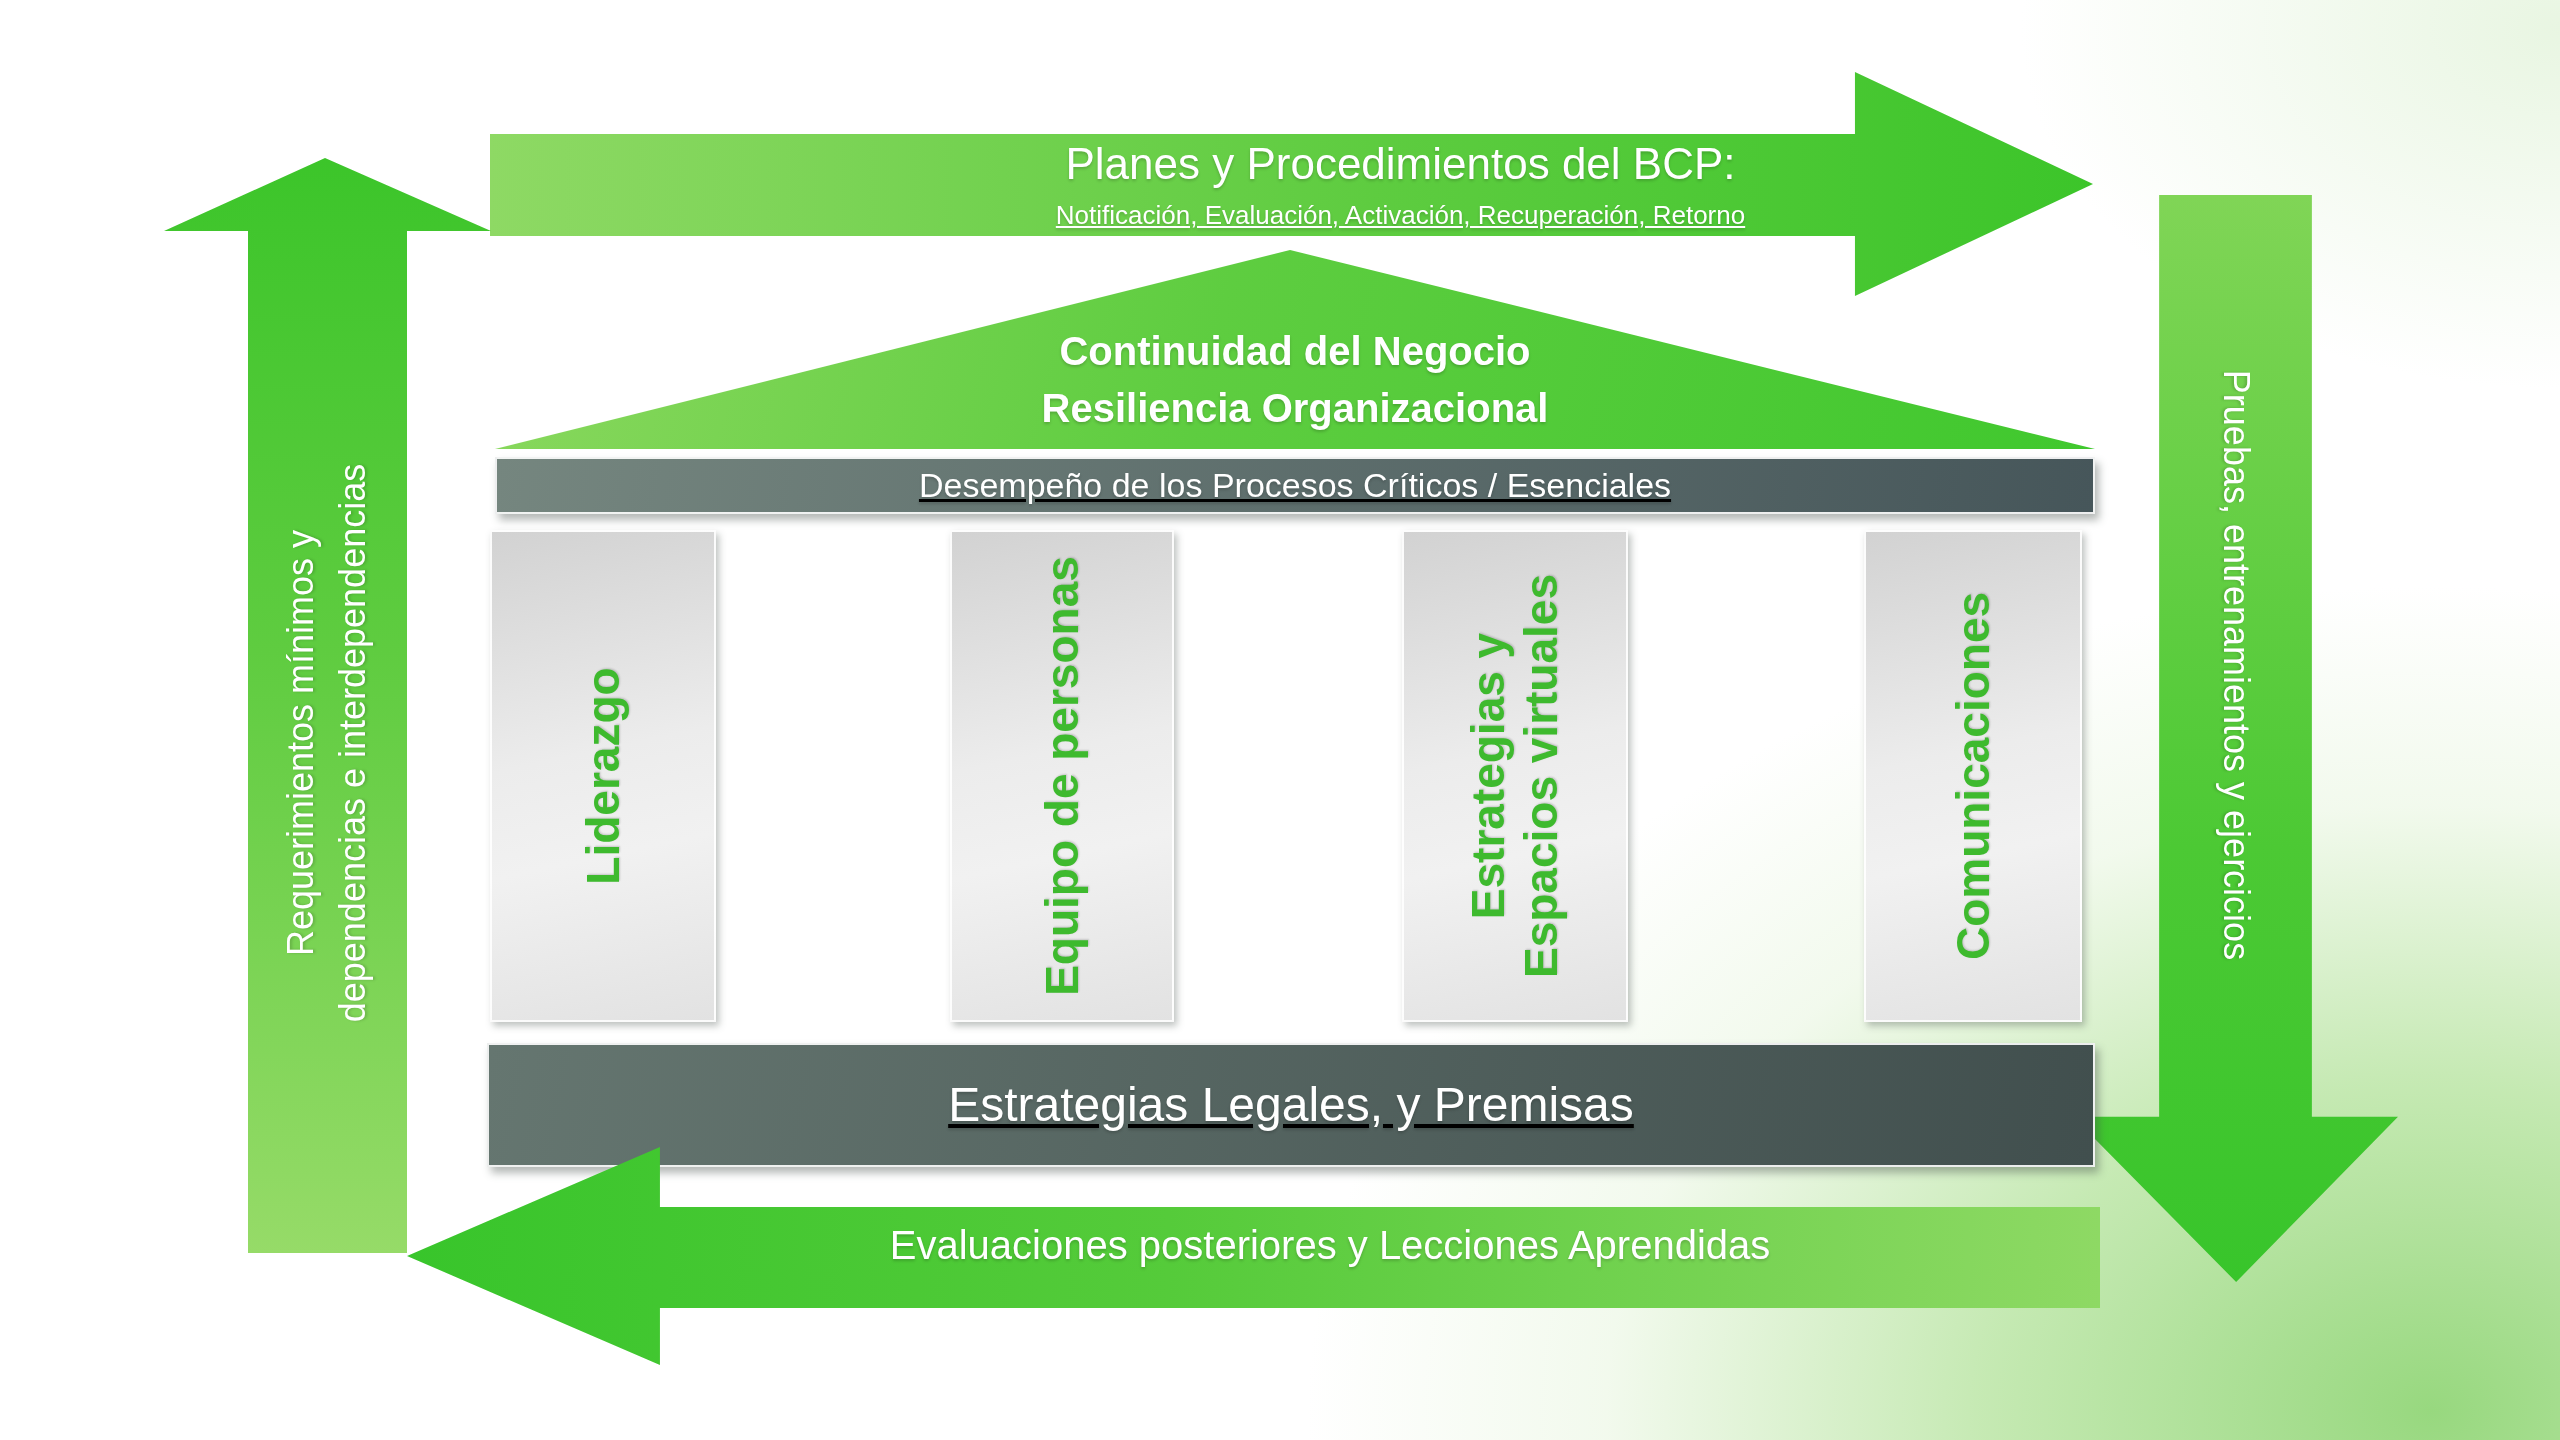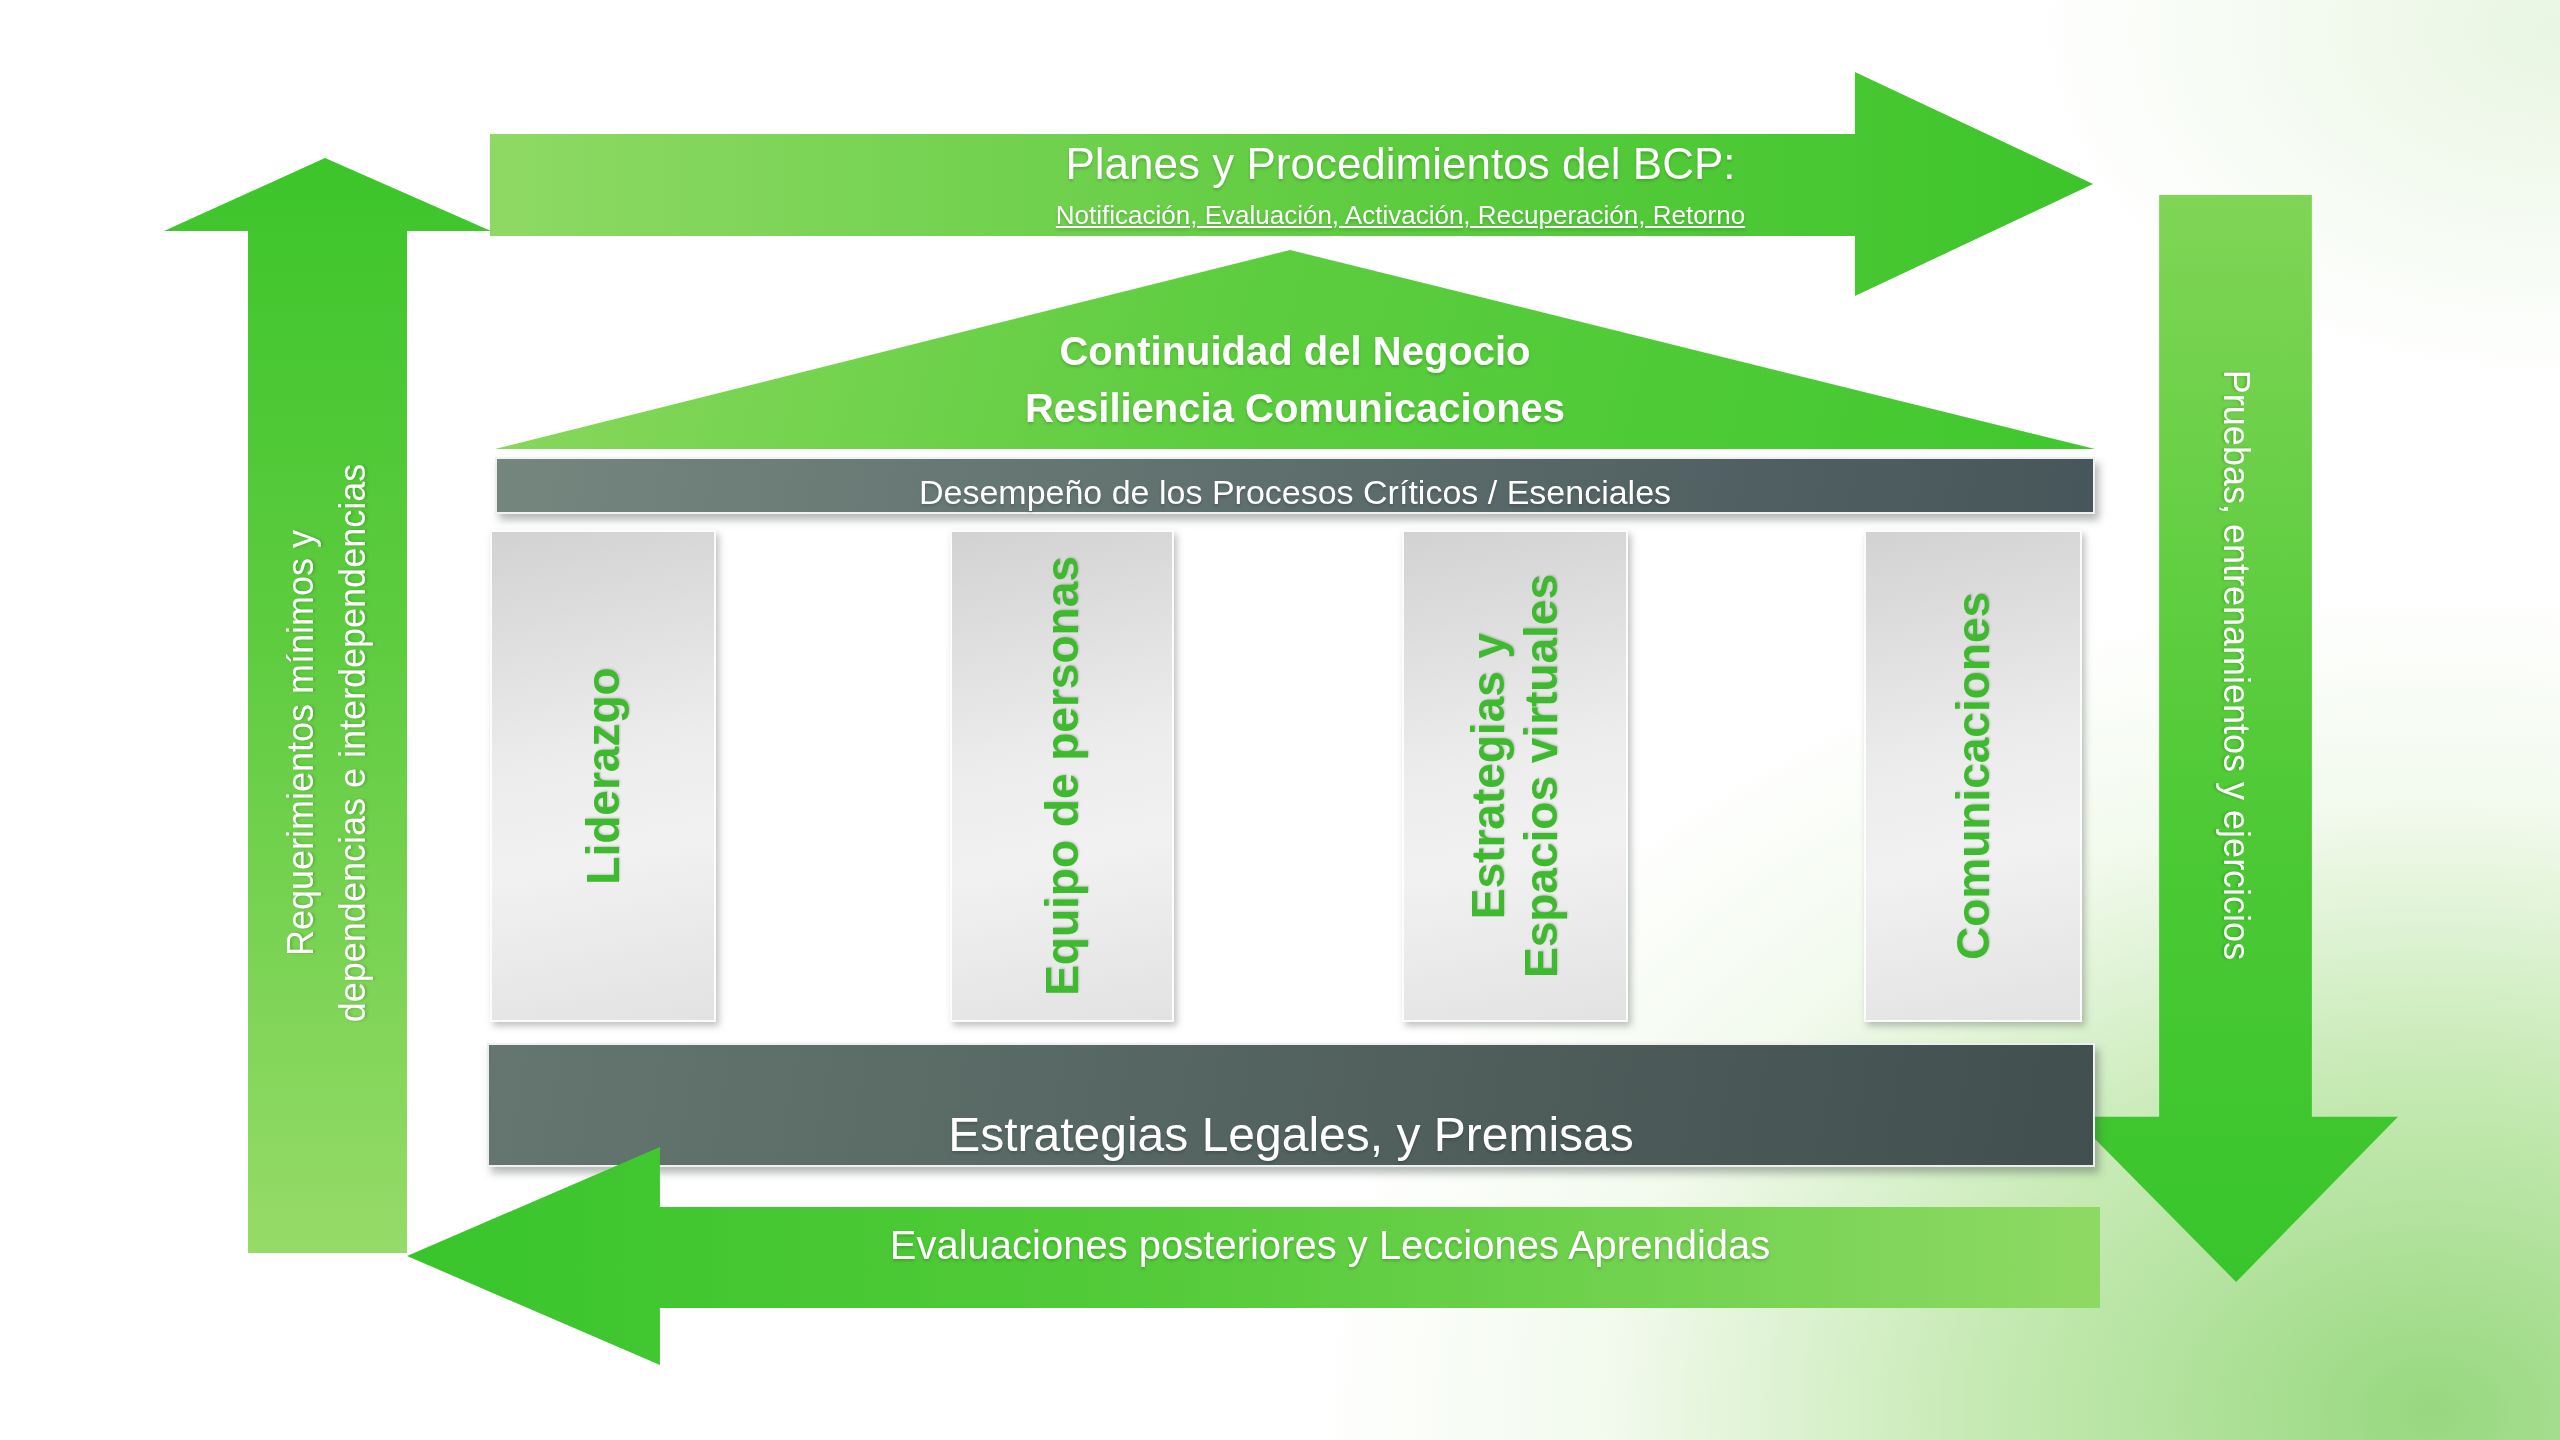--- a/index.html
+++ b/index.html
@@ -86,21 +86,21 @@
   }
   #pediment .txt{
     position:absolute;left:0;right:0;bottom:12px;text-align:center;
     font-size:40px;font-weight:bold;line-height:1.42;
   }
 
   
   .graybar{
     box-sizing:border-box;border:2px solid rgba(255,255,255,.9);
     box-shadow:4px 6px 8px rgba(70,80,75,.40);
-    display:flex;flex-direction:column;align-items:center;justify-content:flex-end;
+    display:flex;flex-direction:column;align-items:center;justify-content:center;text-decoration:underline;
   }
   #architrave{
     left:495px;top:457px;width:1600px;height:57px;
     background:linear-gradient(100deg,var(--slate-light) 0%,var(--slate-dark) 100%);
     font-size:34px;
   }
   #plinth{
     left:487px;top:1043px;width:1608px;height:124px;
     background:linear-gradient(100deg,#657670 0%,#414f4e 100%);
     font-size:48px;line-height:1.25;text-align:center;
@@ -130,21 +130,21 @@
 
 <div id="canvas">
 
   <div id="right-arrow" class="shape greenshape">
     <div class="txt whitetext">Pruebas, entrenamientos y ejercicios</div>
   </div>
 
   <div id="pediment" class="shape">
     <div class="txt whitetext">
         <div>Continuidad del Negocio</div>
-        <div>Resiliencia Comunicaciones</div>
+        <div>Resiliencia Organizacional</div>
       </div>
   </div>
 
   <div id="architrave" class="shape graybar">
     <div class="whitetext">Desempeño de los Procesos Críticos / Esenciales</div>
   </div>
 
   <div id="pillar-1" class="pillar">
     <div class="txt">
         <div>Liderazgo</div>

